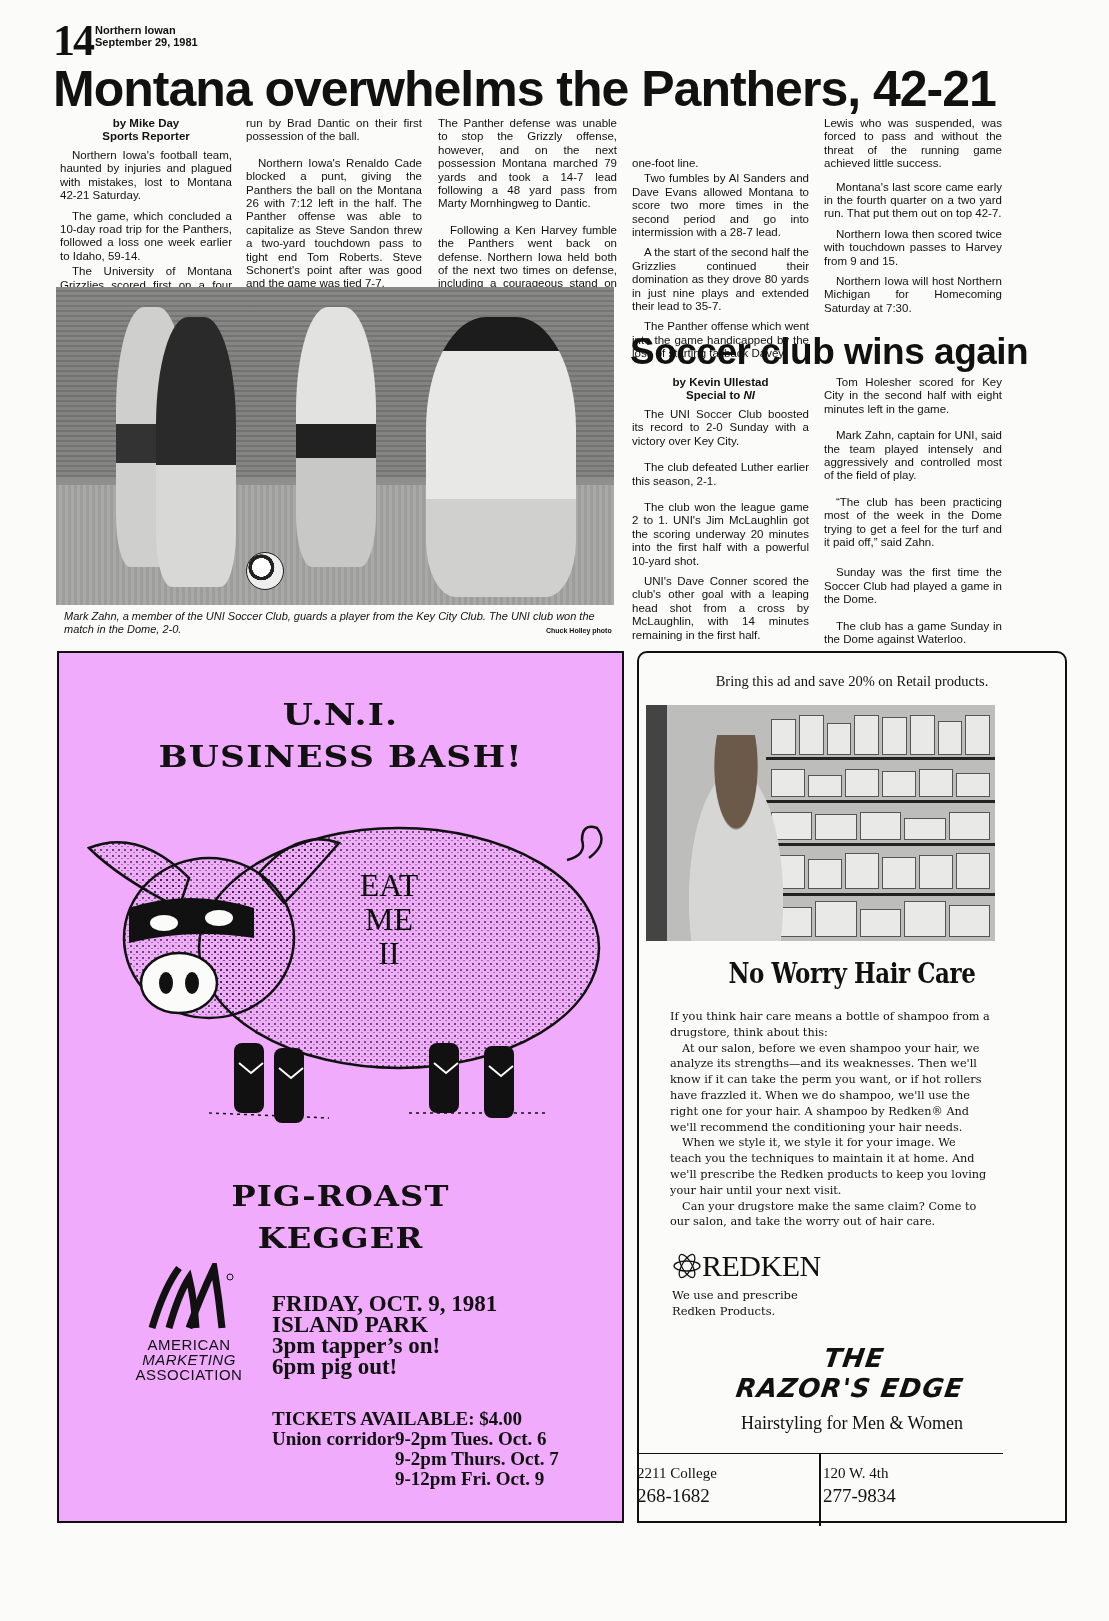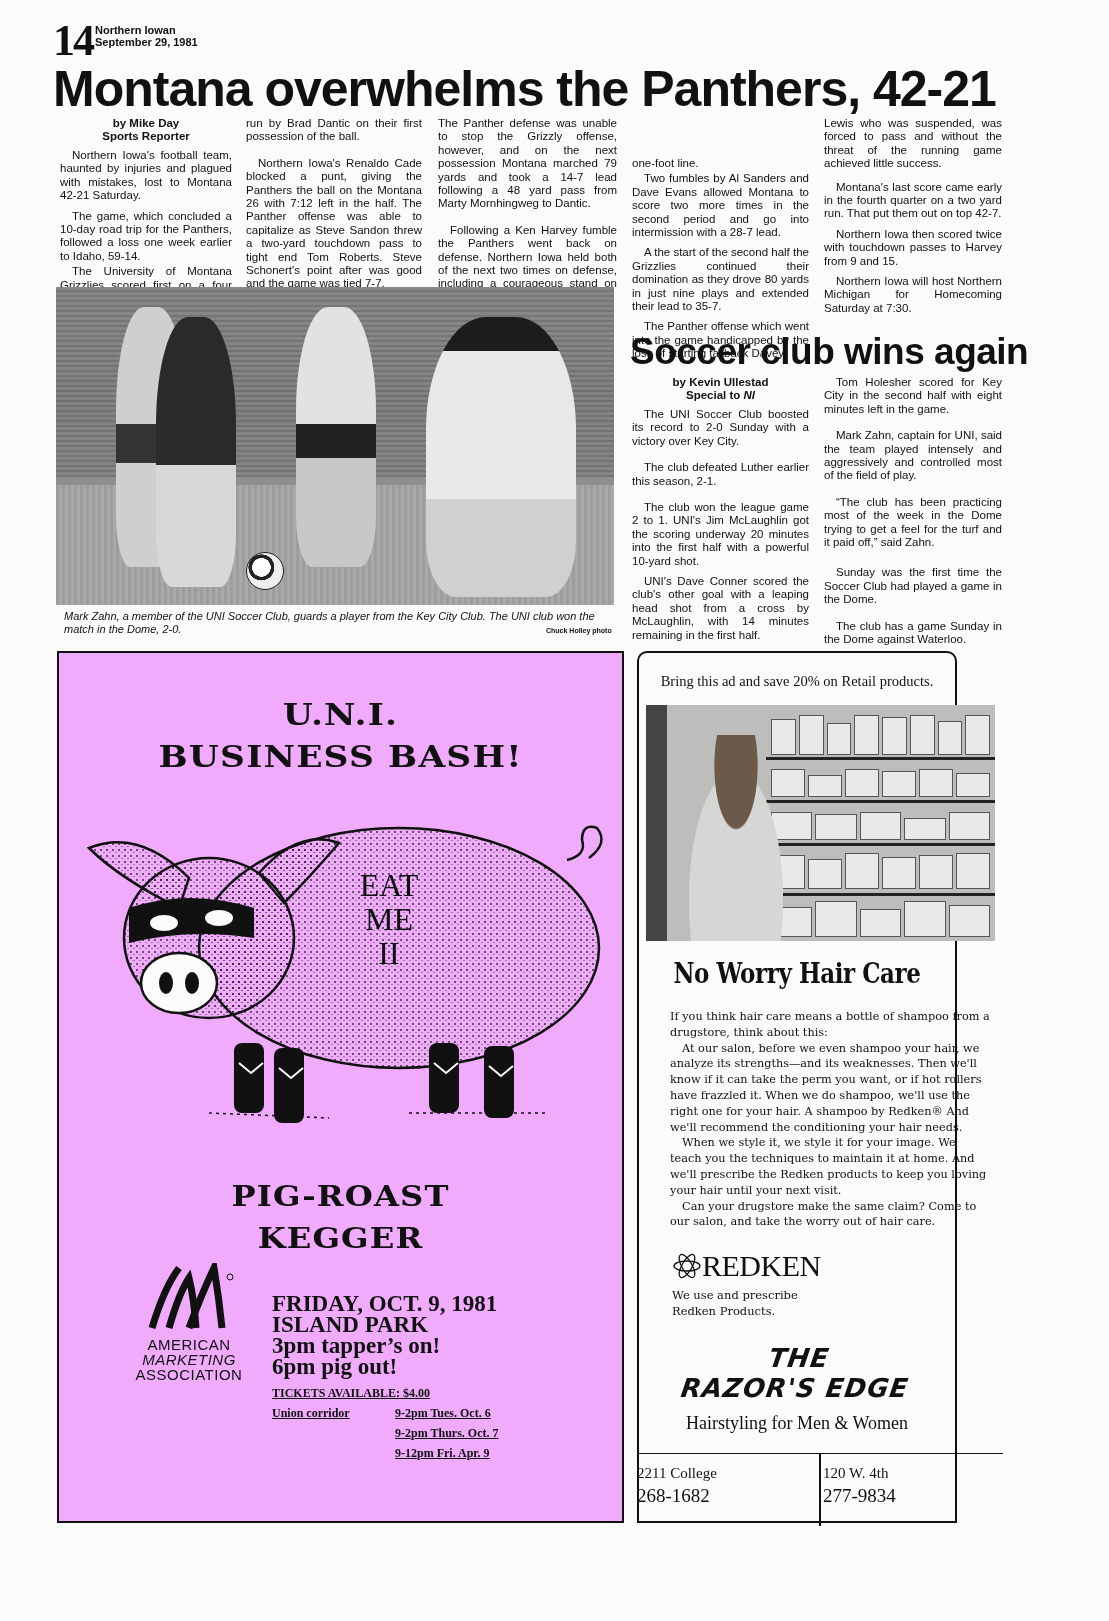--- a/index.html
+++ b/index.html
@@ -30,26 +30,26 @@
   
   .ad-left { position: absolute; left: 57px; top: 651px; width: 567px; height: 872px; border: 2px solid #111; background: #f0abfc; }
   .bash-title { position: absolute; left: 0; width: 100%; text-align: center; font-family: "DejaVu Serif", serif; font-weight: 900; font-size: 30px; line-height: 36px; letter-spacing: 1px; transform: scaleX(1.15); }
   .pig { position: absolute; left: 10px; top: 165px; width: 540px; height: 330px; }
   .eat-me { position: absolute; left: 280px; top: 215px; width: 100px; text-align: center; font-family: "Liberation Serif", serif; font-size: 32px; line-height: 34px; }
   .pig-roast { position: absolute; left: 0; width: 100%; text-align: center; font-family: "DejaVu Serif", serif; font-weight: 900; font-size: 28px; line-height: 40px; letter-spacing: 1px; transform: scaleX(1.15); }
   .ama-logo { position: absolute; left: 70px; top: 610px; width: 120px; text-align: center; }
   .ama-text { font-size: 15px; line-height: 15px; letter-spacing: 0.5px; }
   .event-block { position: absolute; left: 213px; top: 640px; font-family: "Liberation Serif", serif; font-weight: bold; }
   .event-big { font-size: 23px; line-height: 21px; }
-  .tickets { margin-top: 6px; font-size: 12px; line-height: 20px; text-decoration: underline; }
+  .tickets { margin-top: 32px; font-size: 19px; line-height: 20px; }
   .ticket-row { display: flex; }
   .ticket-loc { width: 123px; }
 
   
-  .ad-right { position: absolute; left: 637px; top: 651px; width: 320px; height: 872px; border: 2px solid #111; border-radius: 10px 10px 0 0; background: #fbfbf9; }
+  .ad-right { position: absolute; left: 637px; top: 651px; width: 430px; height: 872px; border: 2px solid #111; border-radius: 10px 10px 0 0; background: #fbfbf9; }
   .ad-right .promo { position: absolute; top: 20px; left: 0; width: 100%; text-align: center; font-family: "Liberation Serif", serif; font-size: 14.5px; }
   .salon-photo { position: absolute; left: 7px; top: 52px; width: 349px; height: 236px; background: linear-gradient(90deg,#444 0 6%, #bdbdbb 6% 100%); overflow: hidden; }
   .shelf { position: absolute; left: 120px; right: 0; height: 3px; background: #222; }
   .bottles { position: absolute; left: 125px; right: 5px; display: flex; gap: 3px; align-items: flex-end; }
   .bottle { flex: 1; background: #e9e9e7; border: 1px solid #555; }
   .woman { position: absolute; left: 30px; top: 30px; width: 120px; height: 206px; background: radial-gradient(ellipse at 50% 15%, #6b5a4a 0 25%, transparent 26%), radial-gradient(ellipse at 50% 80%, #d6d6d4 0 55%, transparent 56%); }
   .hair-title { position: absolute; top: 304px; left: 0; width: 100%; text-align: center; font-family: "DejaVu Serif", serif; font-weight: bold; font-size: 28px; transform: scaleX(0.82); letter-spacing: -0.5px; }
   .hair-body { position: absolute; left: 31px; top: 356px; width: 320px; font-family: "DejaVu Serif", serif; font-size: 11.3px; line-height: 15.8px; }
   .hair-body p { text-indent: 0; }
   .hair-body p.ind { text-indent: 12px; }
@@ -201,21 +201,21 @@
       <div class="ticket-row">
           <span class="ticket-loc">Union corridor</span>
           <span>9-2pm Tues. Oct. 6</span>
         </div>
       <div class="ticket-row">
           <span class="ticket-loc"></span>
           <span>9-2pm Thurs. Oct. 7</span>
         </div>
       <div class="ticket-row">
           <span class="ticket-loc"></span>
-          <span>9-12pm Fri. Apr. 9</span>
+          <span>9-12pm Fri. Oct. 9</span>
         </div>
     </div>
   </div>
 </div>
 
 <div class="ad-right">
   <div class="promo">Bring this ad and save 20% on Retail products.</div>
   <div class="salon-photo">
     <div class="bottles" style="top:10px; height:40px;">
         <div class="bottle" style="height:36px"></div>

